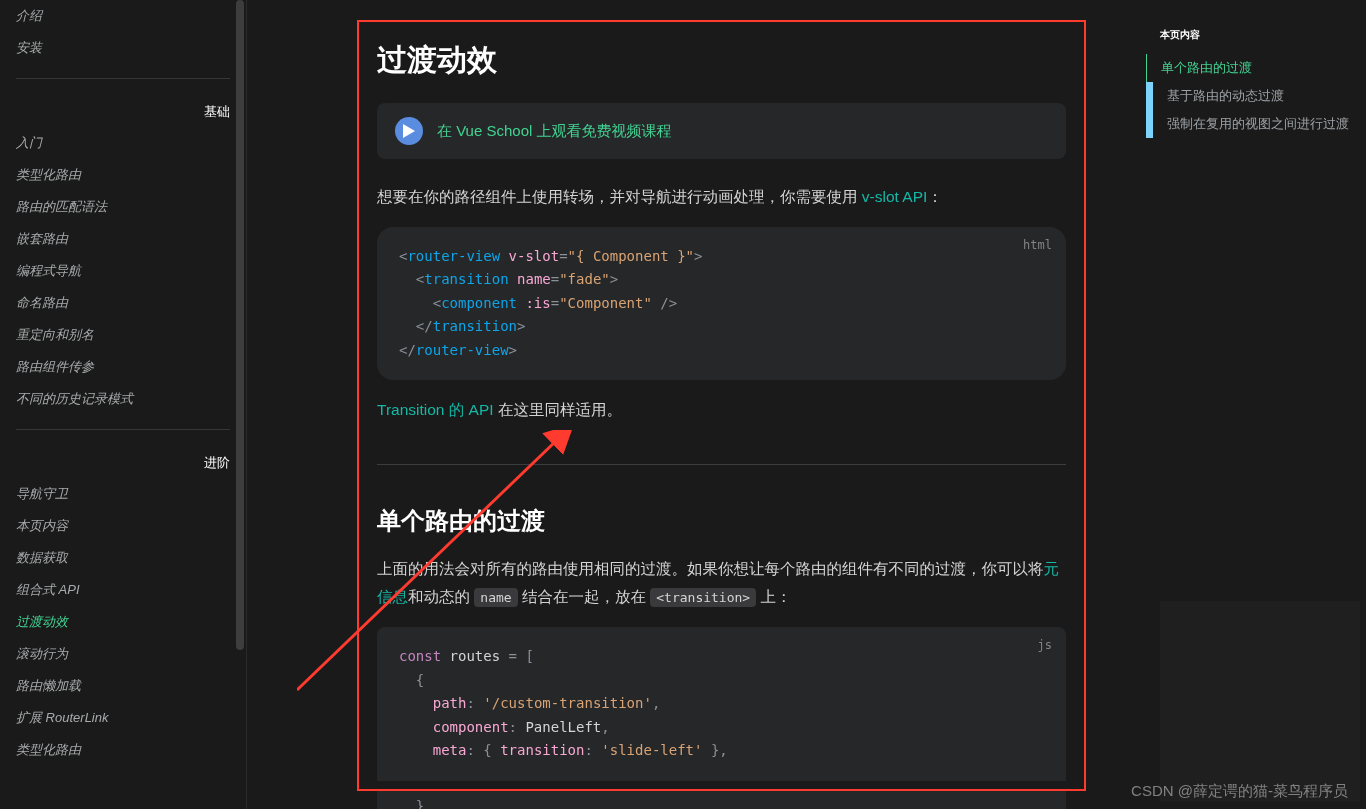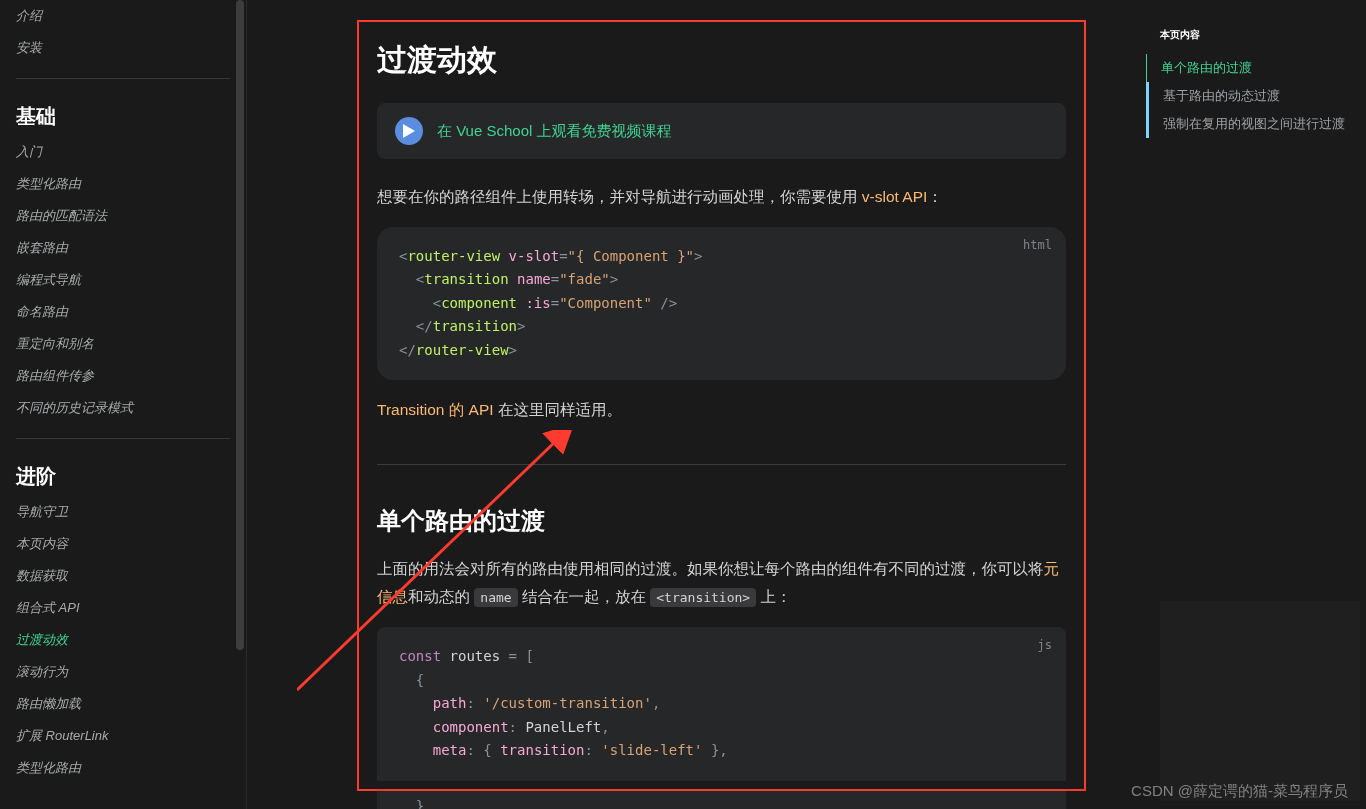--- a/index.html
+++ b/index.html
@@ -24,23 +24,24 @@
   color: #a8abad;
   text-decoration: none;
   font-size: 13px;
   line-height: 32px;
   cursor: pointer;
   font-style: italic;
 }
 .sidebar a.active { color: #42d392; }
 .sidebar .section-title {
   color: #fff;
-  font-size: 20px;
-  font-weight: 700;
+  font-size: 13px;
+  font-weight: 400;
   margin: 24px 0 6px 0;
+  text-align: right;
 }
 .sidebar hr {
   border: none;
   border-top: 1px solid #333739;
   margin: 14px 0 6px 0;
 }
 .scrollbar-area {
   position: relative;
 }
 .scrollbar-thumb {
@@ -109,21 +110,21 @@
   flex-shrink: 0;
 }
 .play-btn svg { fill: #fff; }
 .video-banner a { color: #42d392; font-size: 15px; text-decoration: none; }
 p.body {
   color: #d4d4d4;
   font-size: 15.5px;
   line-height: 1.8;
   margin: 16px 0;
 }
-p.body a, .link { color: #fdba74; text-decoration: none; }
+p.body a, .link { color: #14b8a6; text-decoration: none; }
 .code-inline {
   background: #3a3a3d;
   color: #d4d4d4;
   padding: 2px 6px;
   border-radius: 4px;
   font-family: ui-monospace, SFMono-Regular, Menlo, Consolas, monospace;
   font-size: 13px;
 }
 pre {
   background: #252729;
@@ -138,21 +139,21 @@
 }
 pre .lang {
   position: absolute;
   top: 8px;
   right: 14px;
   font-size: 12px;
   color: #808487;
   font-family: inherit;
 }
 .tok-punct { color: #8a9199; }
-.tok-tag   { color: #bef264; }
+.tok-tag   { color: #0ea5e9; }
 .tok-attr  { color: #f9a8d4; }
 .tok-str   { color: #d9a373; }
 .tok-key   { color: #c586c0; }
 .tok-var   { color: #d4d4d4; }
 hr.sep {
   border: none;
   border-top: 1px solid #3a3d40;
   margin: 40px 0 0 0;
 }
 .toc {
@@ -166,21 +167,21 @@
   font-size: 10px;
   margin-bottom: 12px;
   padding-left: 14px;
 }
 .toc a {
   display: block;
   color: #9da2a6;
   text-decoration: none;
   line-height: 28px;
   padding-left: 14px;
-  border-left: 3px solid #7dd3fc;
+  border-left: 7px solid #7dd3fc;
 }
 .toc a.active {
   color: #42d392;
   border-left: 1px solid #42d392;
 }
 .watermark {
   position: fixed;
   right: 18px;
   bottom: 8px;
   color: rgba(210,210,210,0.55);

